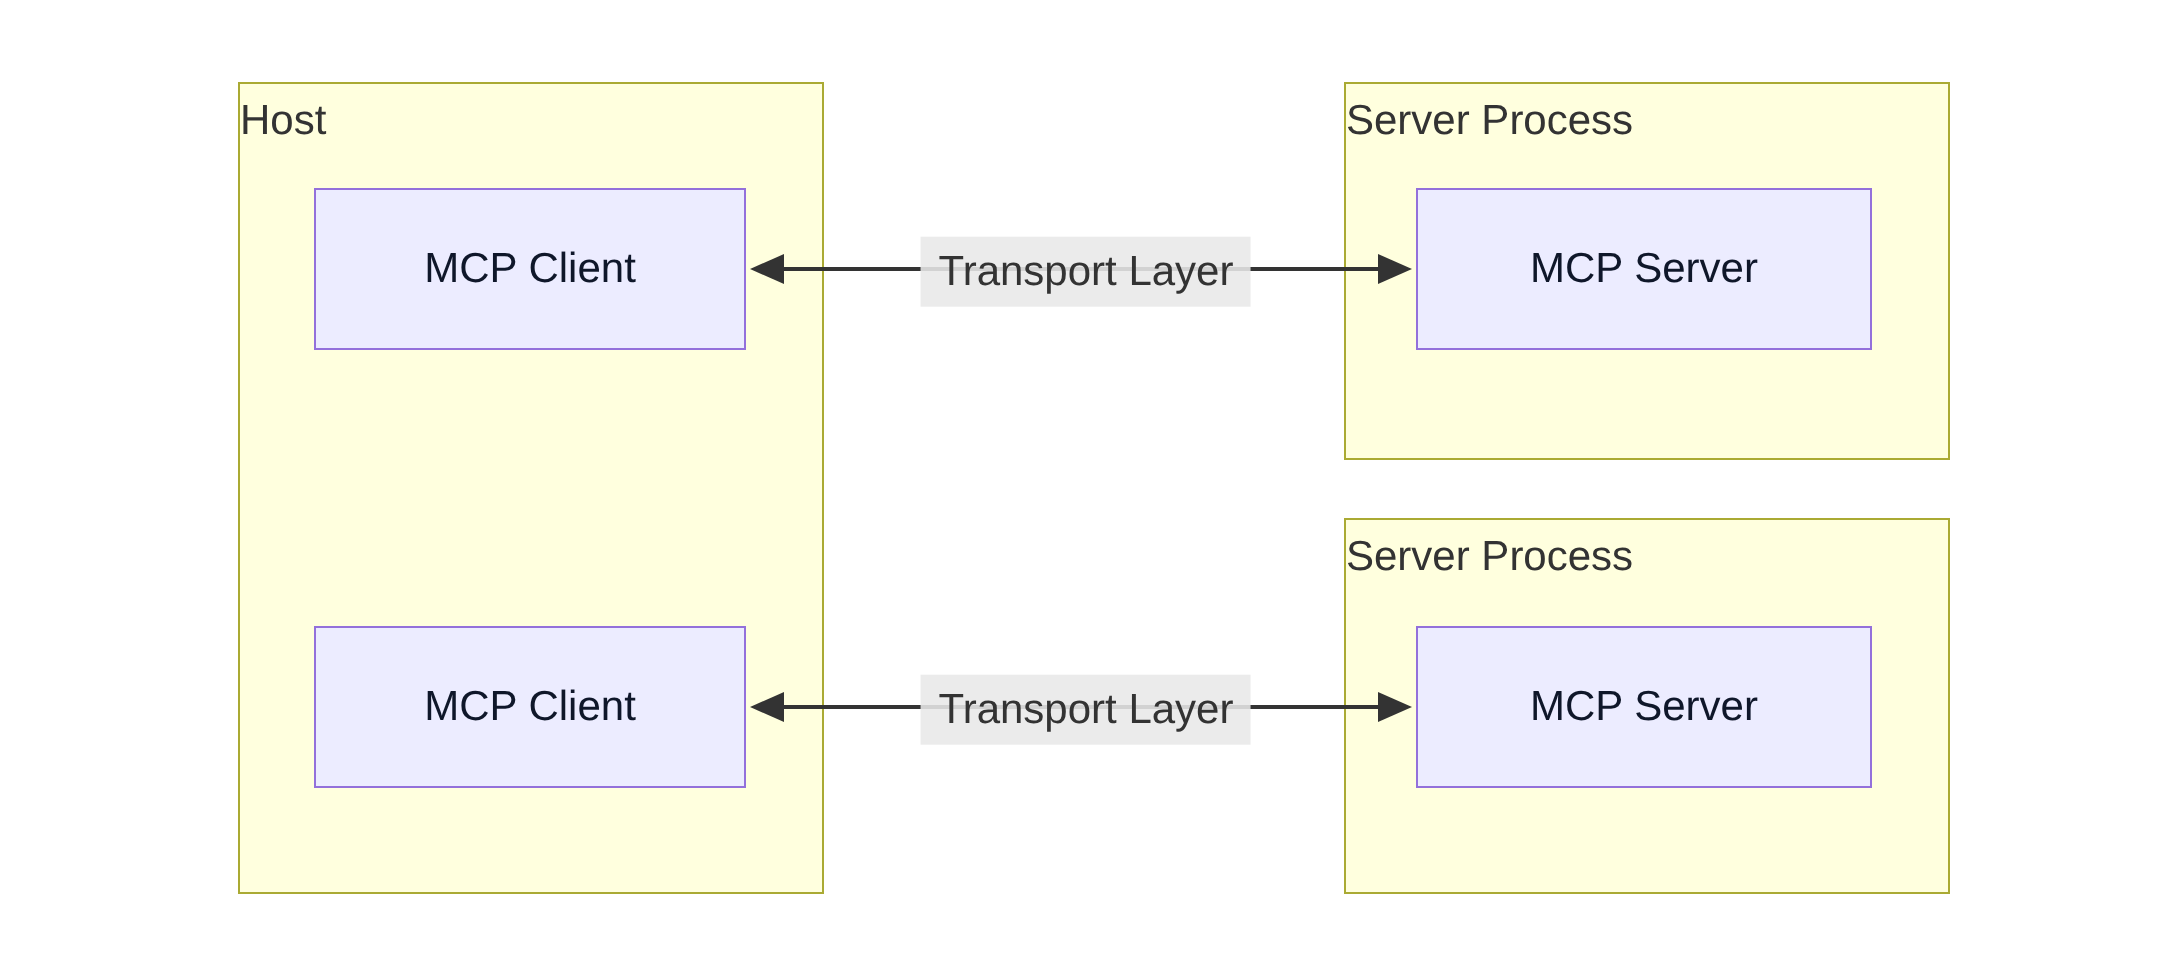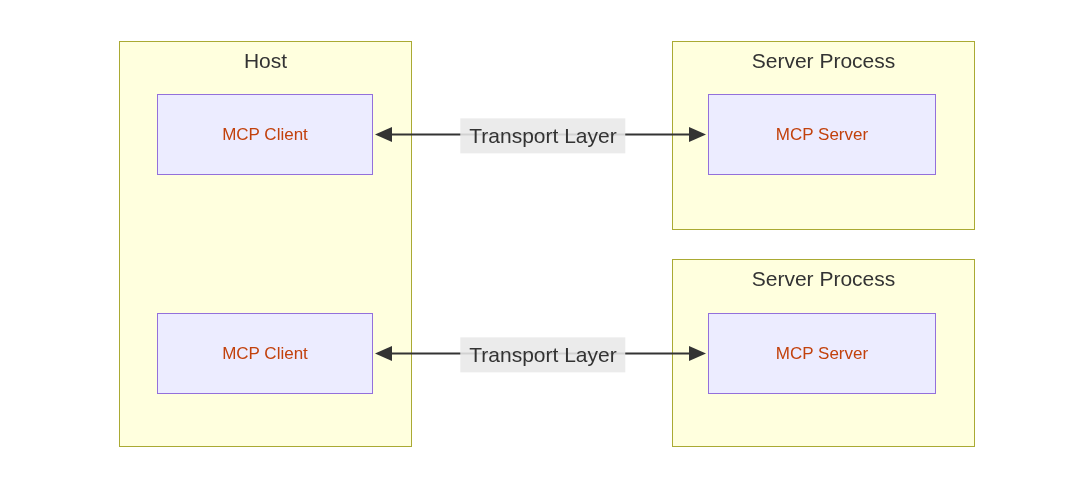--- a/index.html
+++ b/index.html
@@ -13,40 +13,39 @@
     overflow: hidden;
   }
   .cluster {
     position: absolute;
     background: #ffffde;
     border: 1px solid #aaaa33;
     box-sizing: border-box;
   }
   .cluster-title {
     width: 100%;
-    text-align: center;
     padding-top: 5px;
     font-size: 21px;
     line-height: 1.3;
     color: #333333;
   }
   .cluster-host { left: 119px; top: 41px; width: 293px; height: 406px; }
   .cluster-sp1  { left: 672px; top: 41px;  width: 303px; height: 189px; }
   .cluster-sp2  { left: 672px; top: 259px; width: 303px; height: 188px; }
 
   .node {
     position: absolute;
     background: #ececff;
     border: 1.5px solid #9370db;
     box-sizing: border-box;
     display: flex;
     align-items: center;
     justify-content: center;
-    font-size: 17px;
-    color: #c2410c;
+    font-size: 21px;
+    color: #0f172a;
   }
   .node-client1 { left: 157px; top: 94px;  width: 216px; height: 81px; }
   .node-client2 { left: 157px; top: 313px; width: 216px; height: 81px; }
   .node-server1 { left: 708px; top: 94px;  width: 228px; height: 81px; }
   .node-server2 { left: 708px; top: 313px; width: 228px; height: 81px; }
 
   .edges {
     position: absolute;
     left: 0; top: 0;
     width: 1080px;

